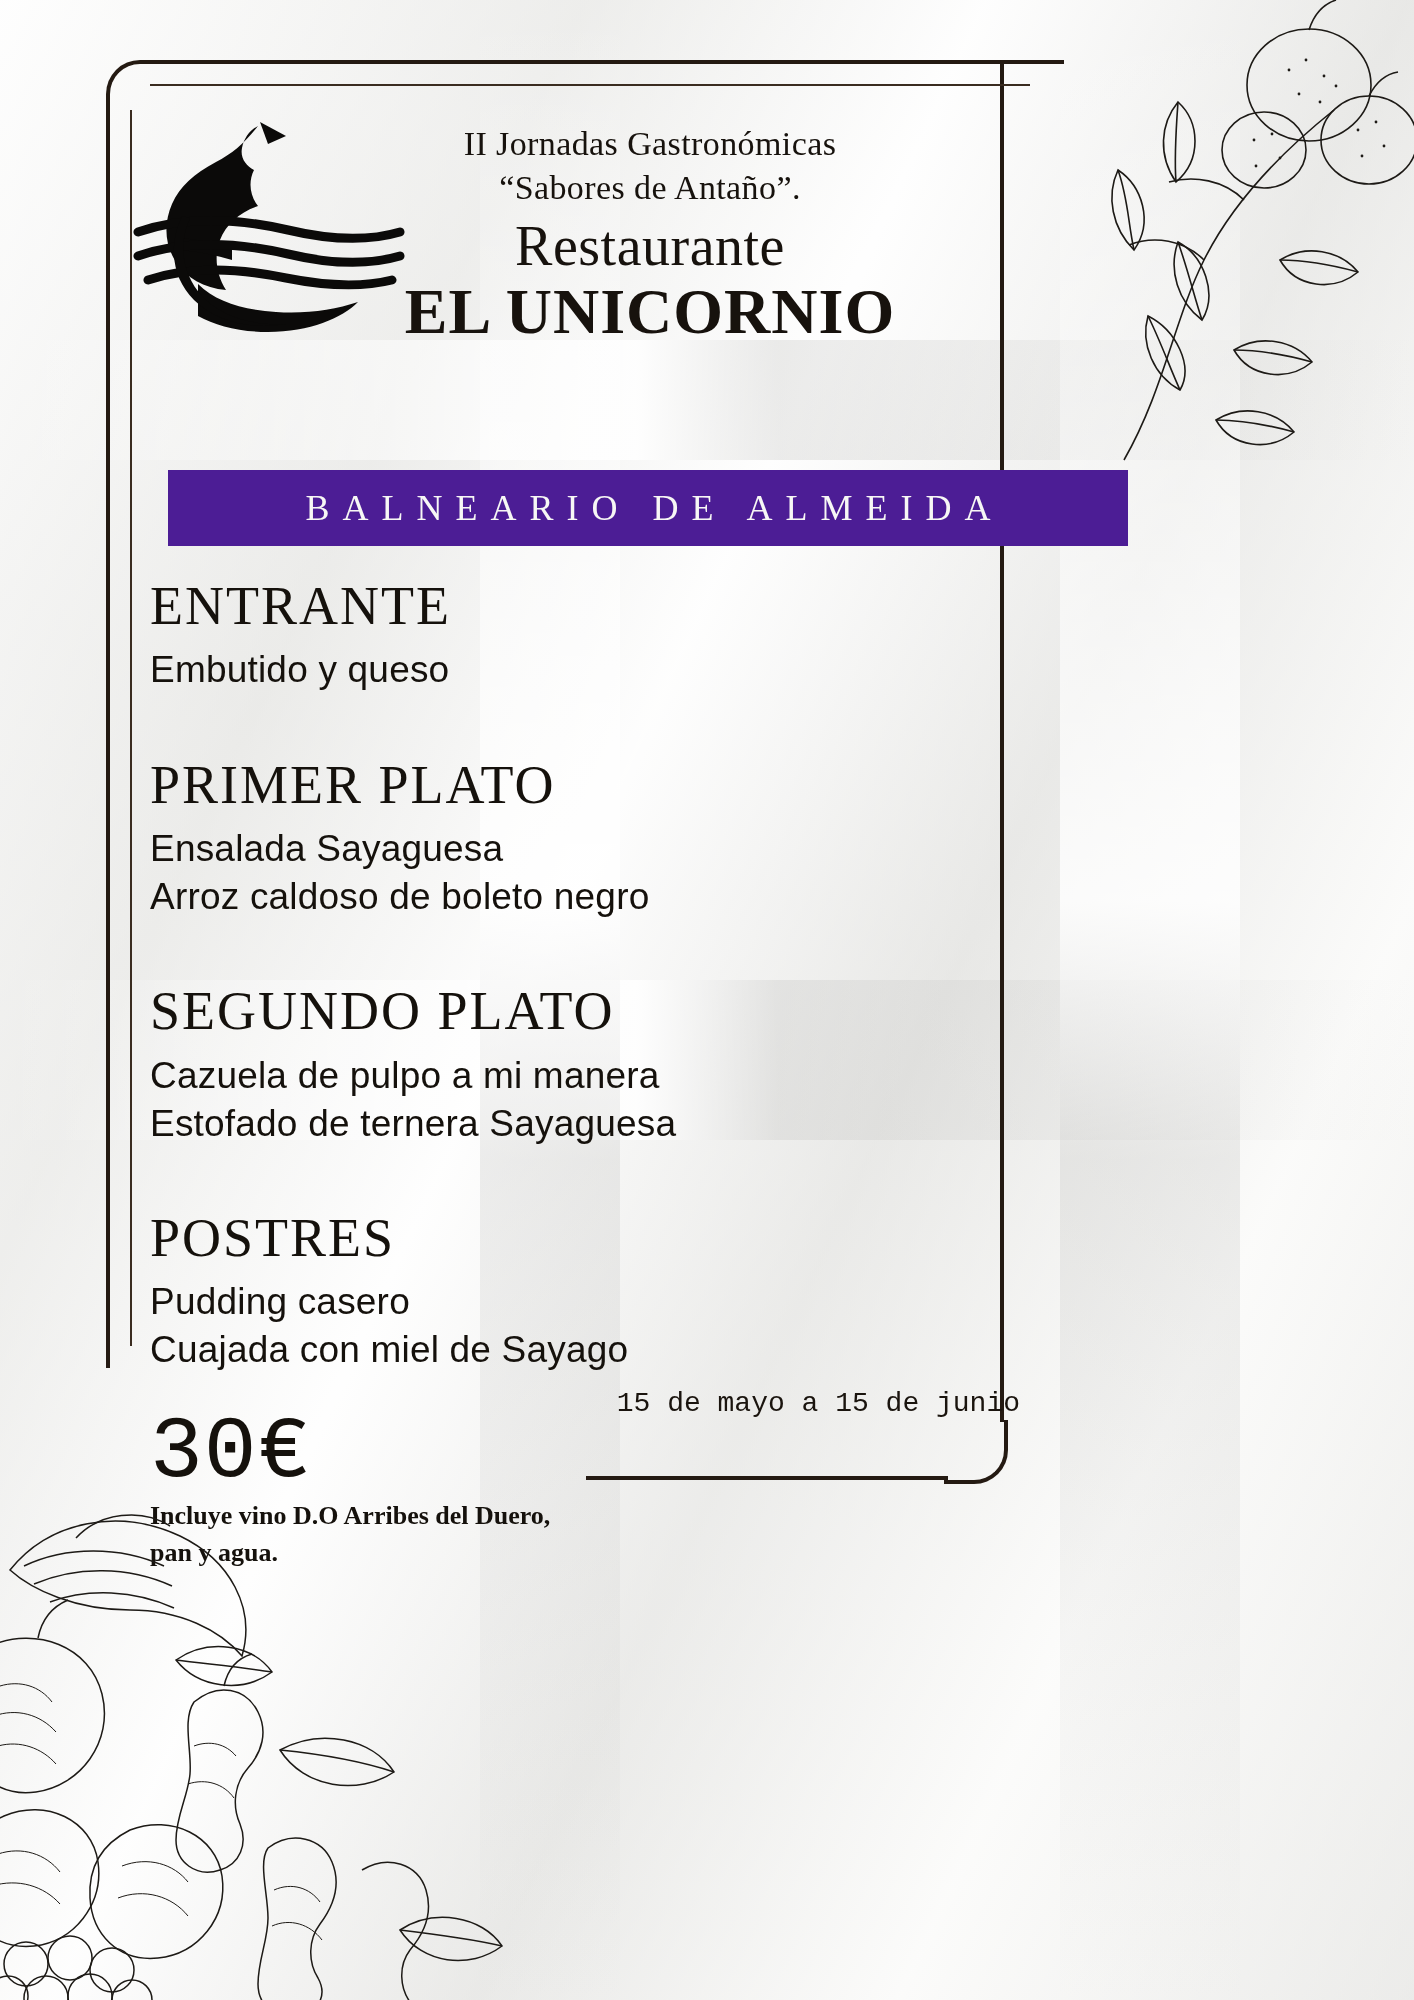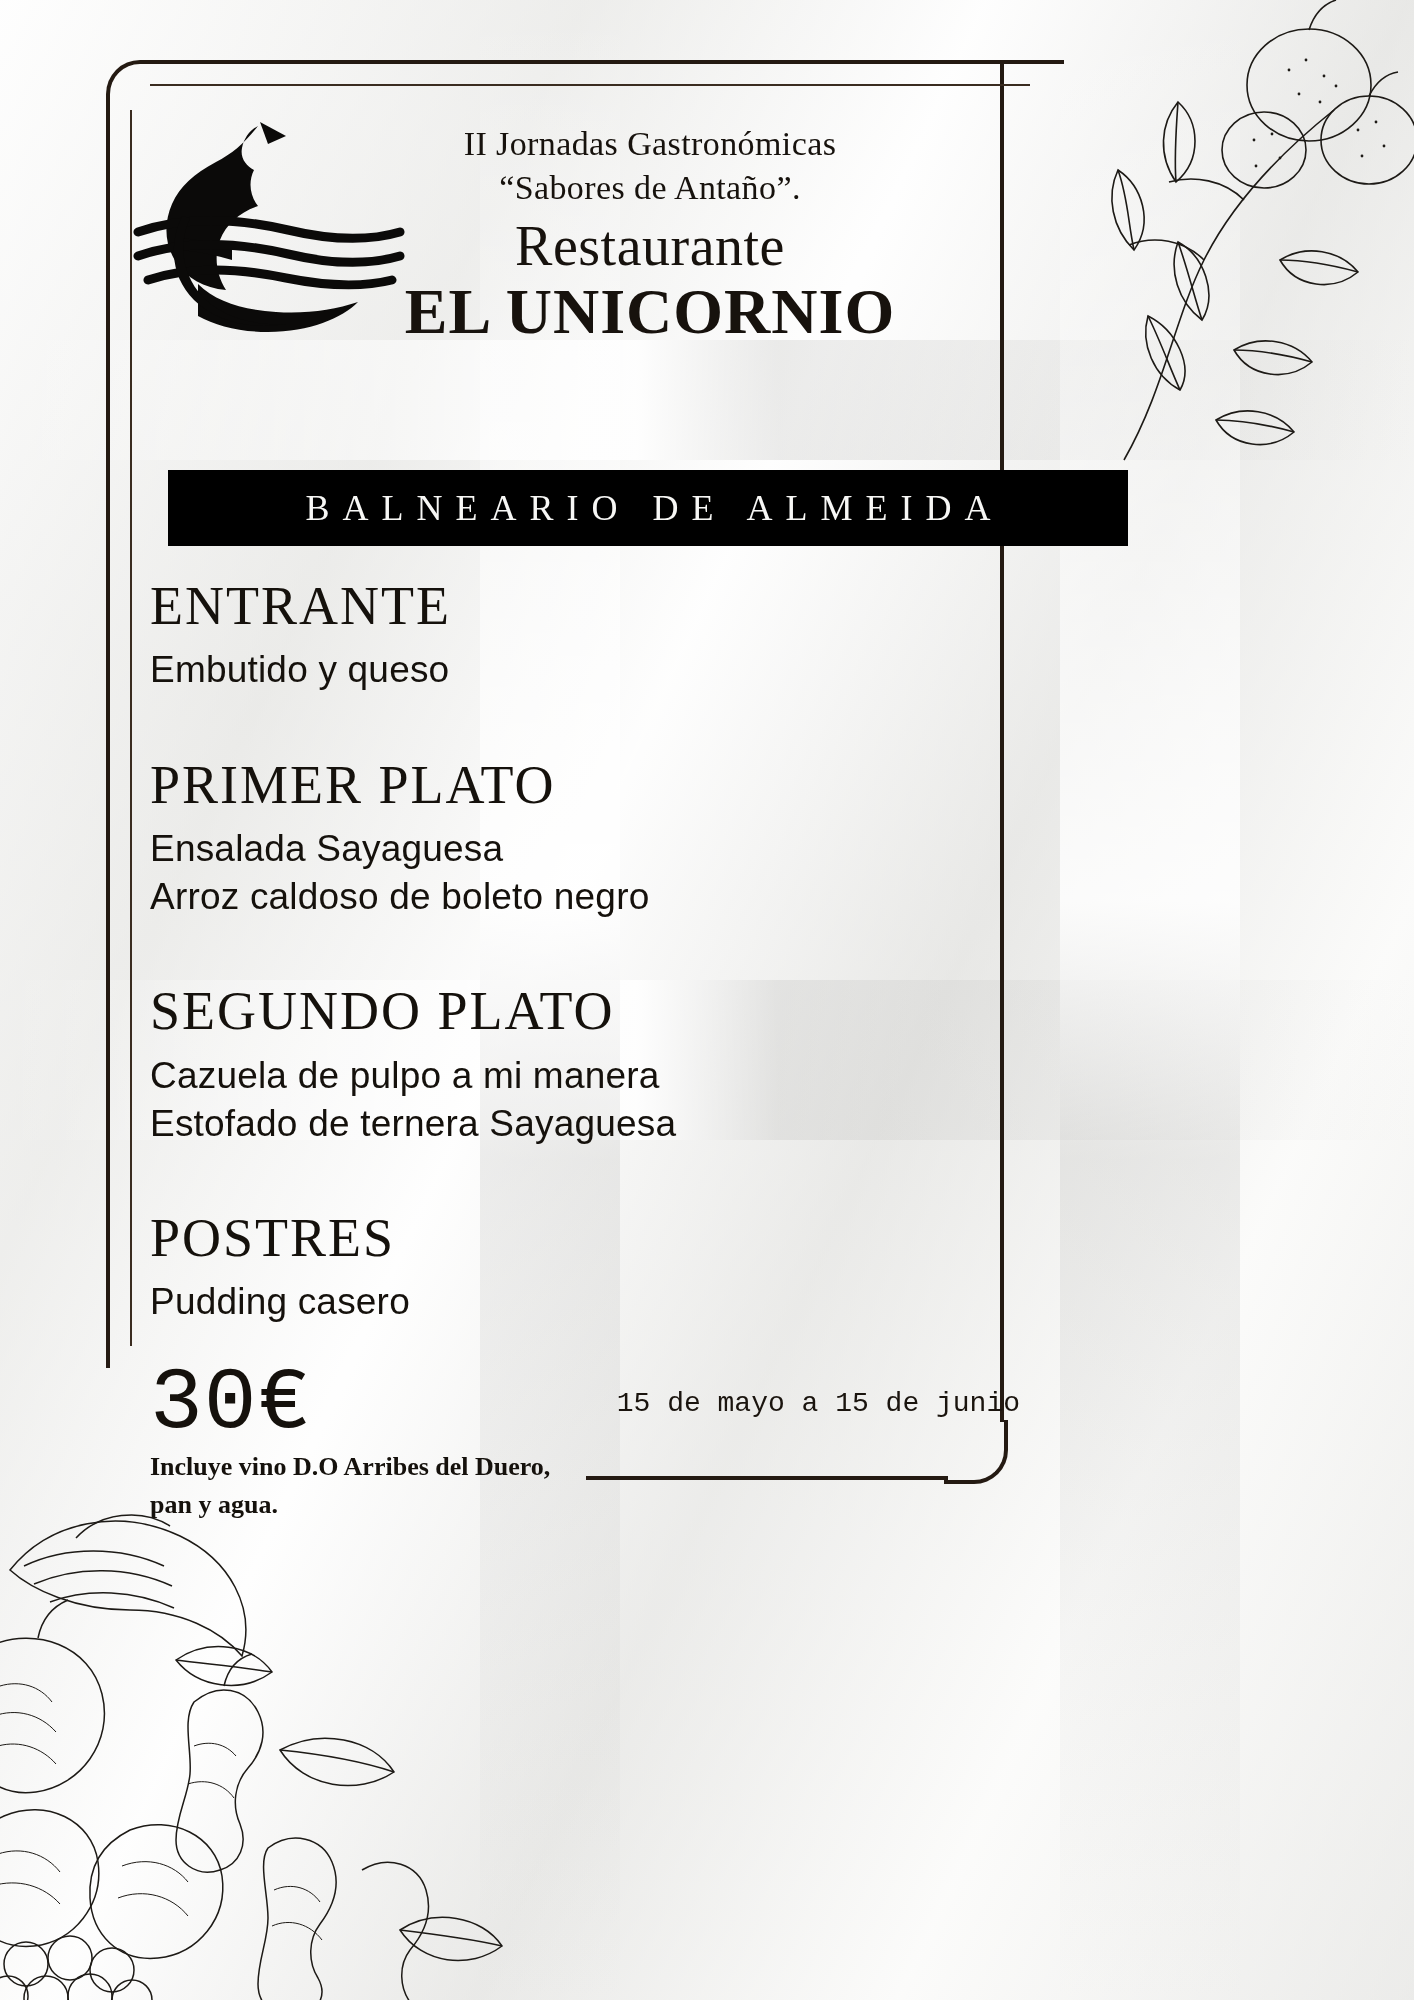--- a/index.html
+++ b/index.html
@@ -100,21 +100,21 @@
     letter-spacing: 1px;
     margin-top: 2px;
   }
 
   .balneario-bar {
     position: absolute;
     left: 168px;
     top: 470px;
     width: 960px;
     height: 76px;
-    background: #000000;
+    background: #4c1d95;
     display: flex;
     align-items: center;
     justify-content: center;
   }
   .balneario-bar span {
     font-family: "Liberation Serif", serif;
     color: #f7f7f5;
     font-size: 36px;
     letter-spacing: 13px;
     padding-left: 13px;
@@ -293,20 +293,21 @@
       <div class="course-title">SEGUNDO PLATO</div>
       <div class="course-item">Cazuela de pulpo a mi manera</div>
       <div class="course-item">Estofado de ternera Sayaguesa</div>
     </div>
 
     <div class="gap-lg"></div>
 
     <div class="course">
       <div class="course-title">POSTRES</div>
       <div class="course-item">Pudding casero</div>
+      <div class="course-item">Cuajada con miel de Sayago</div>
     </div>
 
     <div class="price">30€</div>
     <div class="includes">Incluye vino D.O Arribes del Duero,</div>
     <div class="includes" style="margin-top:0;">pan y agua.</div>
   </div>
 
   <div class="dates">15 de mayo a 15 de junio</div>
 
   <svg class="botanical bot-bottom" viewBox="0 0 620 560">

